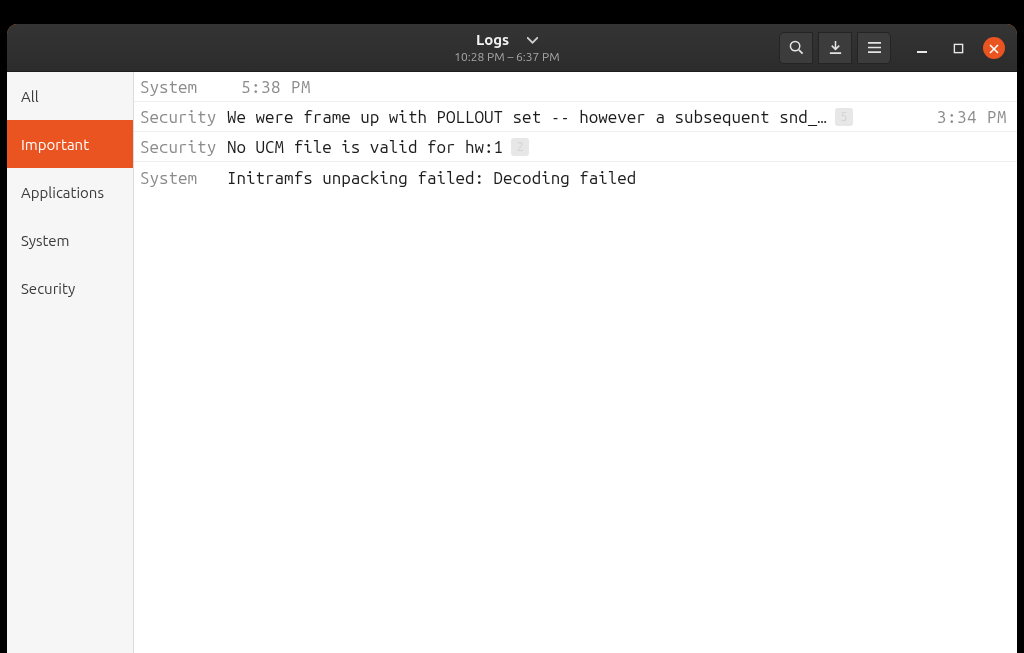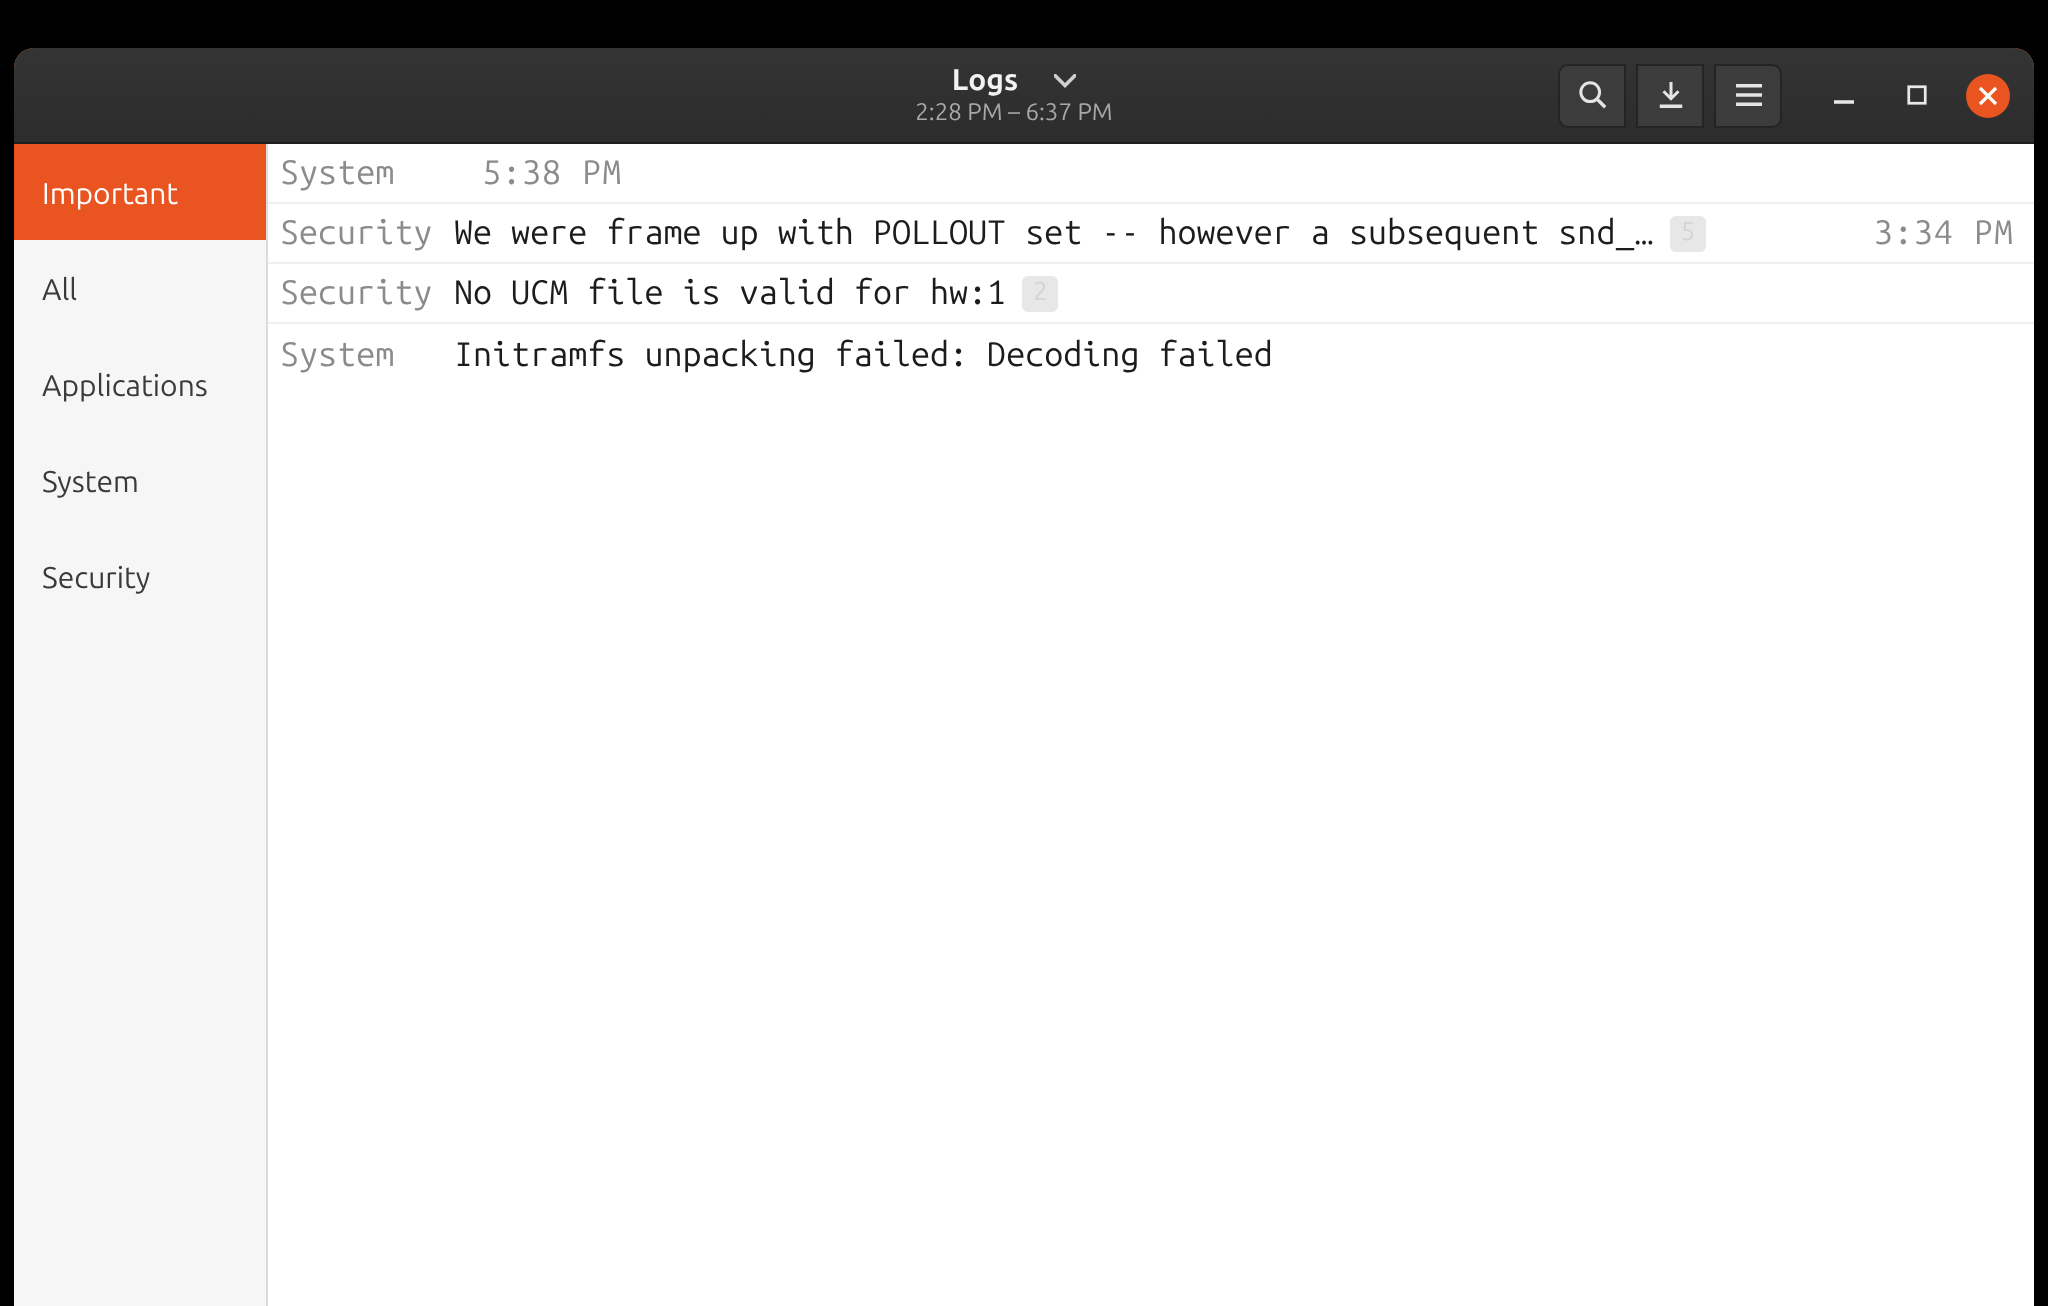--- a/index.html
+++ b/index.html
@@ -209,21 +209,21 @@
 
     <div class="center">
       <div class="title-row">
         <span class="title">Logs</span>
         <span class="dropdown-caret">
           <svg width="11" height="7" viewBox="0 0 10 6">
               <path d="M0 0 L5 5 L10 0" fill="none" stroke="#cfcfcf" stroke-width="1.6"></path>
             </svg>
         </span>
       </div>
-      <span class="subtitle">2:28 PM –  6:37 PM</span>
+      <span class="subtitle">10:28 PM –  6:37 PM</span>
     </div>
 
     <div class="right-controls">
       <div class="hbtn group-left">
         <span>
           <svg width="15" height="15" viewBox="0 0 16 16">
               <circle cx="6.5" cy="6.5" r="5" fill="none" stroke="#e4e4e4" stroke-width="1.6"></circle>
               <line x1="10.5" y1="10.5" x2="14.5" y2="14.5" stroke="#e4e4e4" stroke-width="1.8"></line>
             </svg>
         </span>
@@ -269,25 +269,25 @@
               </svg>
           </span>
         </div>
       </div>
     </div>
   </div>
 
   <div class="body">
 
     <div class="sidebar">
+      <div class="item">
+        <span>All</span>
+      </div>
       <div class="item selected">
         <span>Important</span>
-      </div>
-      <div class="item">
-        <span>All</span>
       </div>
       <div class="item">
         <span>Applications</span>
       </div>
       <div class="item">
         <span>System</span>
       </div>
       <div class="item">
         <span>Security</span>
       </div>

